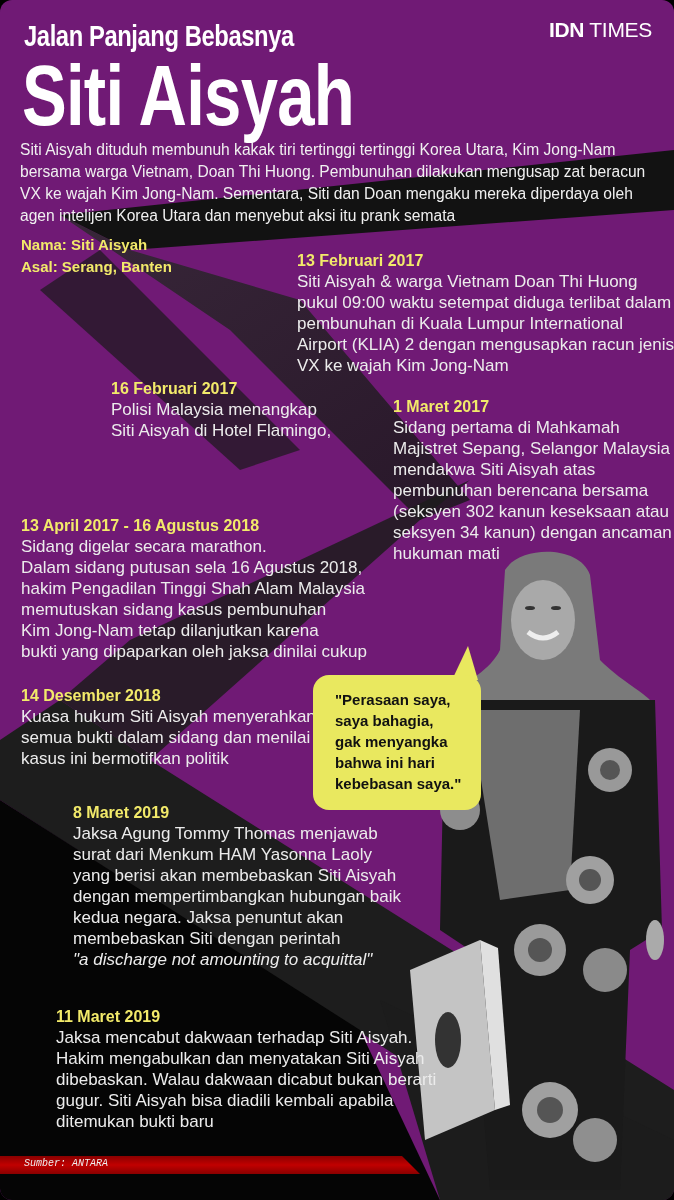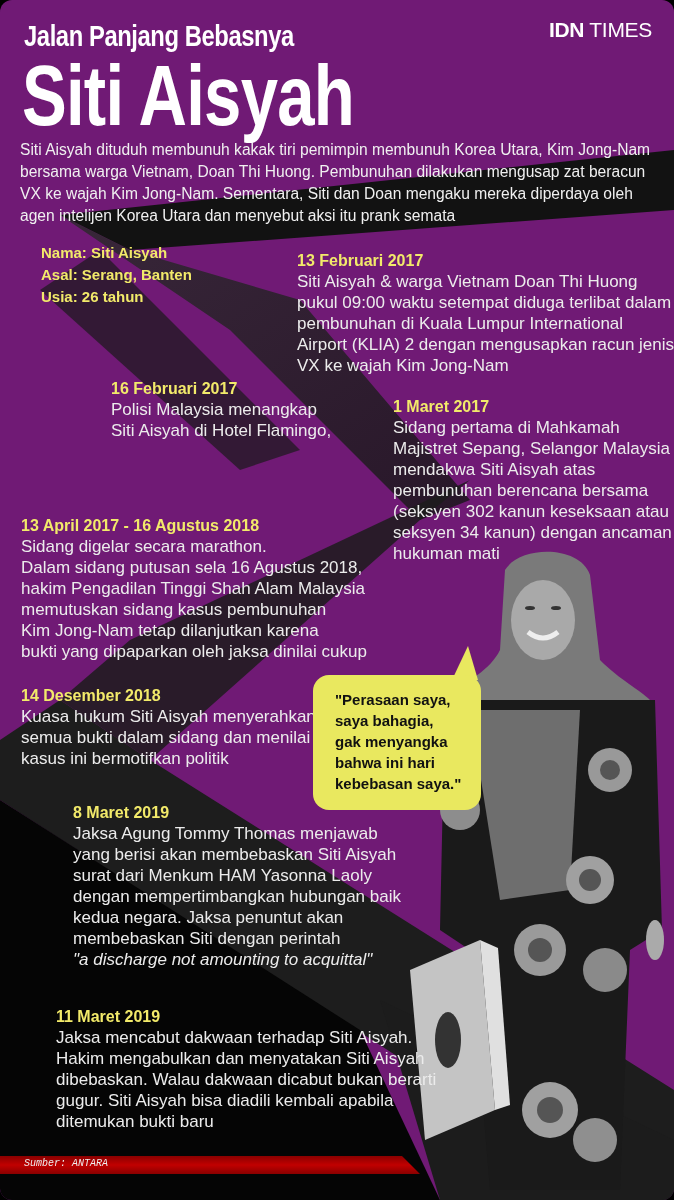--- a/index.html
+++ b/index.html
@@ -7,21 +7,21 @@
   body { position: relative; font-family: "DejaVu Sans", sans-serif; color: #f2f2f2; }
   .canvas { position: absolute; left: 0; top: 0; width: 674px; height: 1200px; background: #701a75; overflow: hidden; border-radius: 12px; }
   svg.bg { position: absolute; left: 0; top: 0; }
   .abs { position: absolute; }
   .subtitle { left: 24px; top: 20px; font-family: "Liberation Sans", sans-serif; font-weight: 700; font-size: 29px; color: #fff; letter-spacing: -0.5px; transform: scaleX(0.82); transform-origin: left top; white-space: nowrap; }
   .title { left: 22px; top: 52px; font-family: "Liberation Sans", sans-serif; font-weight: 700; font-size: 86px; line-height: 86px; color: #fff; letter-spacing: -1px; transform: scaleX(0.78); transform-origin: left top; white-space: nowrap; }
   .logo { right: 22px; top: 18px; font-family: "Liberation Sans", sans-serif; font-size: 21px; color: #fff; white-space: nowrap; letter-spacing: -0.3px; }
   .logo b { font-weight: 700; }
   .logo span { font-weight: 400; }
   .intro { left: 20px; top: 139px; width: 640px; font-family: "Liberation Sans", sans-serif; font-size: 15.6px; line-height: 22px; color: #f0f0f0; }
-  .profile { left: 21px; top: 242px; font-family: "Liberation Sans", sans-serif; font-weight: 700; font-size: 15px; line-height: 22px; color: #f2ea6a; margin-left: 20px; }
+  .profile { left: 21px; top: 234px; font-family: "Liberation Sans", sans-serif; font-weight: 700; font-size: 15px; line-height: 22px; color: #f2ea6a; }
   .profile div { white-space: nowrap; }
   .event { font-family: "Liberation Sans", sans-serif; }
   .event .date { font-weight: 700; font-size: 16px; line-height: 21px; color: #f2ea6a; white-space: nowrap; }
   .event .body { font-size: 17px; line-height: 21px; color: #ececec; }
   .event .body div { white-space: nowrap; }
   .event .body i { font-style: italic; }
   .bubble { left: 313px; top: 675px; width: 168px; height: 135px; background: #e9e85f; border-radius: 16px; padding: 14px 0 0 22px; font-family: "Liberation Sans", sans-serif; font-weight: 700; font-size: 15px; line-height: 21px; color: #111; }
   .bubble div { white-space: nowrap; }
   .bubble-tail { left: 452px; top: 646px; width: 0; height: 0; border-left: 16px solid transparent; border-right: 10px solid transparent; border-bottom: 34px solid #e9e85f; }
   .source-bar { left: 0; top: 1156px; width: 420px; height: 18px; background: linear-gradient(180deg, #8a0000 0%, #c10000 50%, #8a0000 100%); clip-path: polygon(0 0, 402px 0, 420px 100%, 0 100%); }
@@ -85,30 +85,29 @@
   </svg>
 
   <div class="abs subtitle">Jalan Panjang Bebasnya</div>
   <div class="abs title">Siti Aisyah</div>
   <div class="abs logo">
     <b>IDN</b>
     <span>TIMES</span>
   </div>
 
   <div class="abs intro">
-    <div>Siti Aisyah dituduh membunuh kakak tiri pemimpin membunuh Korea Utara, Kim Jong-Nam</div>
+    <div>Siti Aisyah dituduh membunuh kakak tiri tertinggi tertinggi Korea Utara, Kim Jong-Nam</div>
     <div>bersama warga Vietnam, Doan Thi Huong. Pembunuhan dilakukan mengusap zat beracun</div>
     <div>VX ke wajah Kim Jong-Nam. Sementara, Siti dan Doan mengaku mereka diperdaya oleh</div>
     <div>agen intelijen Korea Utara dan menyebut aksi itu prank semata</div>
   </div>
 
   <div class="abs profile">
     <div>Nama: Siti Aisyah</div>
     <div>Asal: Serang, Banten</div>
-    <div>Usia: 26 tahun</div>
   </div>
 
   <div class="abs event" style="left:297px;top:250px;">
     <div class="date">13 Februari 2017</div>
     <div class="body">
       <div>Siti Aisyah &amp; warga Vietnam Doan Thi Huong</div>
       <div>pukul 09:00 waktu setempat diduga terlibat dalam</div>
       <div>pembunuhan di Kuala Lumpur International</div>
       <div>Airport (KLIA) 2 dengan mengusapkan racun jenis</div>
       <div>VX ke wajah Kim Jong-Nam</div>
@@ -163,22 +162,22 @@
     <div>saya bahagia,</div>
     <div>gak menyangka</div>
     <div>bahwa ini hari</div>
     <div>kebebasan saya."</div>
   </div>
 
   <div class="abs event" style="left:73px;top:802px;">
     <div class="date">8 Maret 2019</div>
     <div class="body">
       <div>Jaksa Agung Tommy Thomas menjawab</div>
+      <div>surat dari Menkum HAM Yasonna Laoly</div>
       <div>yang berisi akan membebaskan Siti Aisyah</div>
-      <div>surat dari Menkum HAM Yasonna Laoly</div>
       <div>dengan mempertimbangkan hubungan baik</div>
       <div>kedua negara. Jaksa penuntut akan</div>
       <div>membebaskan Siti dengan perintah</div>
       <div><i>"a discharge not amounting to acquittal"</i></div>
     </div>
   </div>
 
   <div class="abs event" style="left:56px;top:1006px;">
     <div class="date">11 Maret 2019</div>
     <div class="body">

